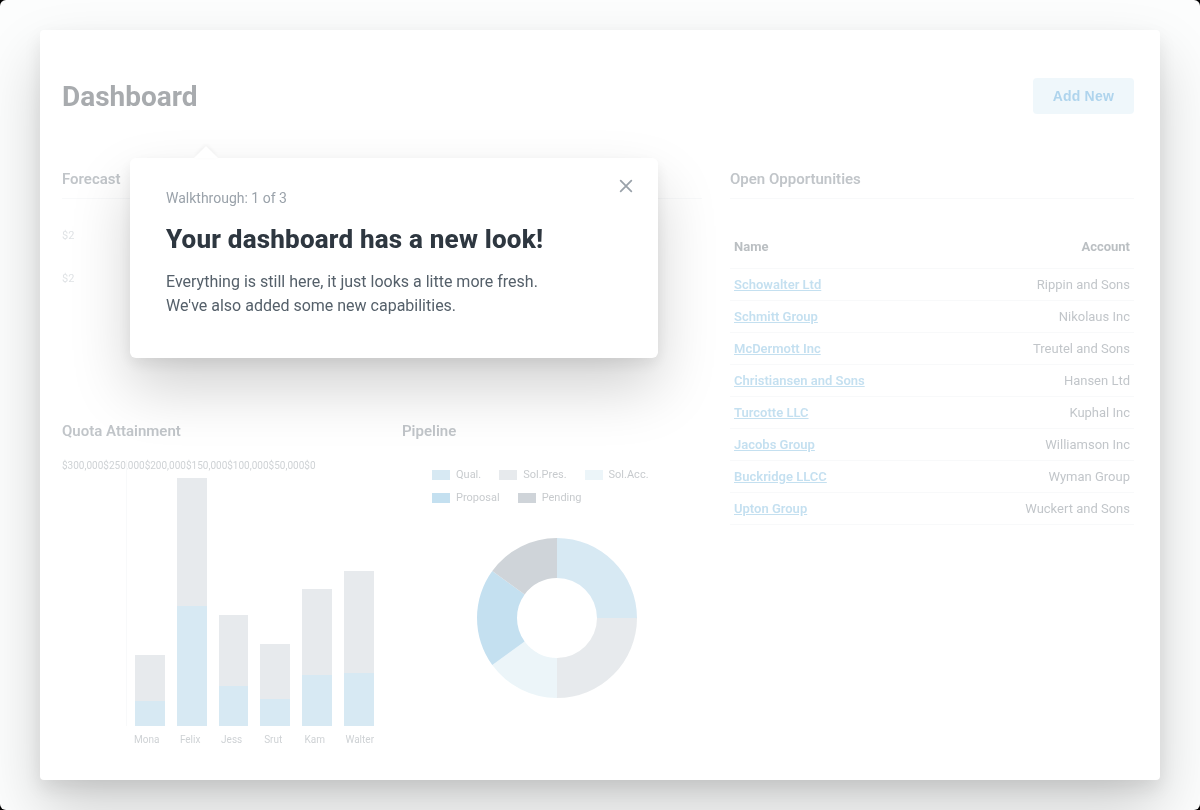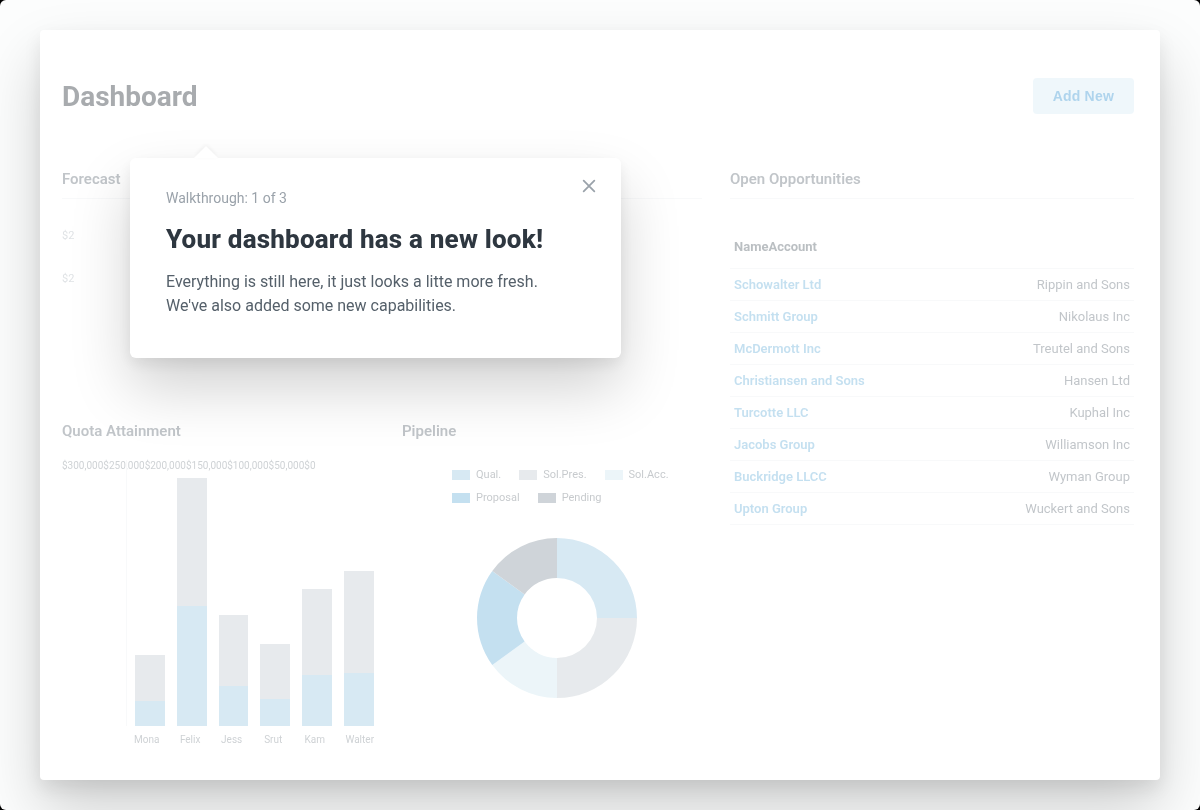--- a/index.html
+++ b/index.html
@@ -75,44 +75,44 @@
   }
   .forecast .ticks {
     margin-top: 22px;
     font-size: 11px; color: #b3bbc2;
   }
   .forecast .tick { margin-top: 30px; }
   .opps {
     position: absolute; left: 690px; top: 140px; right: 26px;
   }
   .opps-head {
-    display: flex; justify-content: flex-start;
+    display: flex; justify-content: space-between;
     margin-top: 32px; padding: 8px 4px 14px 4px;
     font-size: 13px; font-weight: 700; color: #5b6670;
     border-bottom: 1px solid var(--border);
   }
   .opp-row {
     display: flex; justify-content: space-between;
     padding: 8px 4px; font-size: 13px;
     border-bottom: 1px solid var(--border);
   }
-  .opp-row .name { color: var(--link); font-weight: 600; }
+  .opp-row .name { color: var(--link); font-weight: 600; text-decoration: underline; }
   .opp-row .acct { color: #6b7680; }
   .quota {
     position: absolute; left: 22px; top: 392px; width: 320px;
   }
   .pipeline {
     position: absolute; left: 362px; top: 392px; width: 310px;
   }
   .legend {
     display: flex; flex-wrap: wrap; align-items: center;
     font-size: 11px; color: #7a828a;
     gap: 10px 18px; margin-top: 28px; padding-left: 30px;
   }
-  .legend-row { display:flex; gap:18px;margin-left:20px; }
+  .legend-row { display:flex; gap:18px; }
   .lg { display: inline-flex; align-items: center; gap: 6px; }
   .sw { width: 18px; height: 10px; display: inline-block; }
   .donut-wrap { margin-top: 14px; display:flex; justify-content:center; }
   
   .barchart {
     position: relative; height: 290px; margin-top: 20px;
   }
   .y-ticks {
     position: absolute; left: 0; top: 0; bottom: 24px; width: 60px;
     font-size: 10px; color: #8a939b; text-align: right;
@@ -129,21 +129,21 @@
   .bar .seg-bot { background: var(--accent-blue); }
   .x-ticks {
     position: absolute; left: 64px; right: 0; bottom: 0; height: 20px;
     display: flex; gap: 20px; padding: 4px 8px 0 8px;
     font-size: 10px; color: #8a939b;
   }
   .x-ticks span { width: 30px; text-align: center; }
   
   .popover {
     position: absolute;
-    left: 90px; top: 128px; width: 491px;
+    left: 90px; top: 128px; width: 528px;
     background: #fff;
     border-radius: 6px;
     box-shadow: 0 30px 60px rgba(0,0,0,0.18), 0 6px 16px rgba(0,0,0,0.08);
     padding: 32px 36px 40px 36px;
     z-index: 10;
   }
   .popover::before {
     content: "";
     position: absolute;
     top: -12px; left: 64px;

